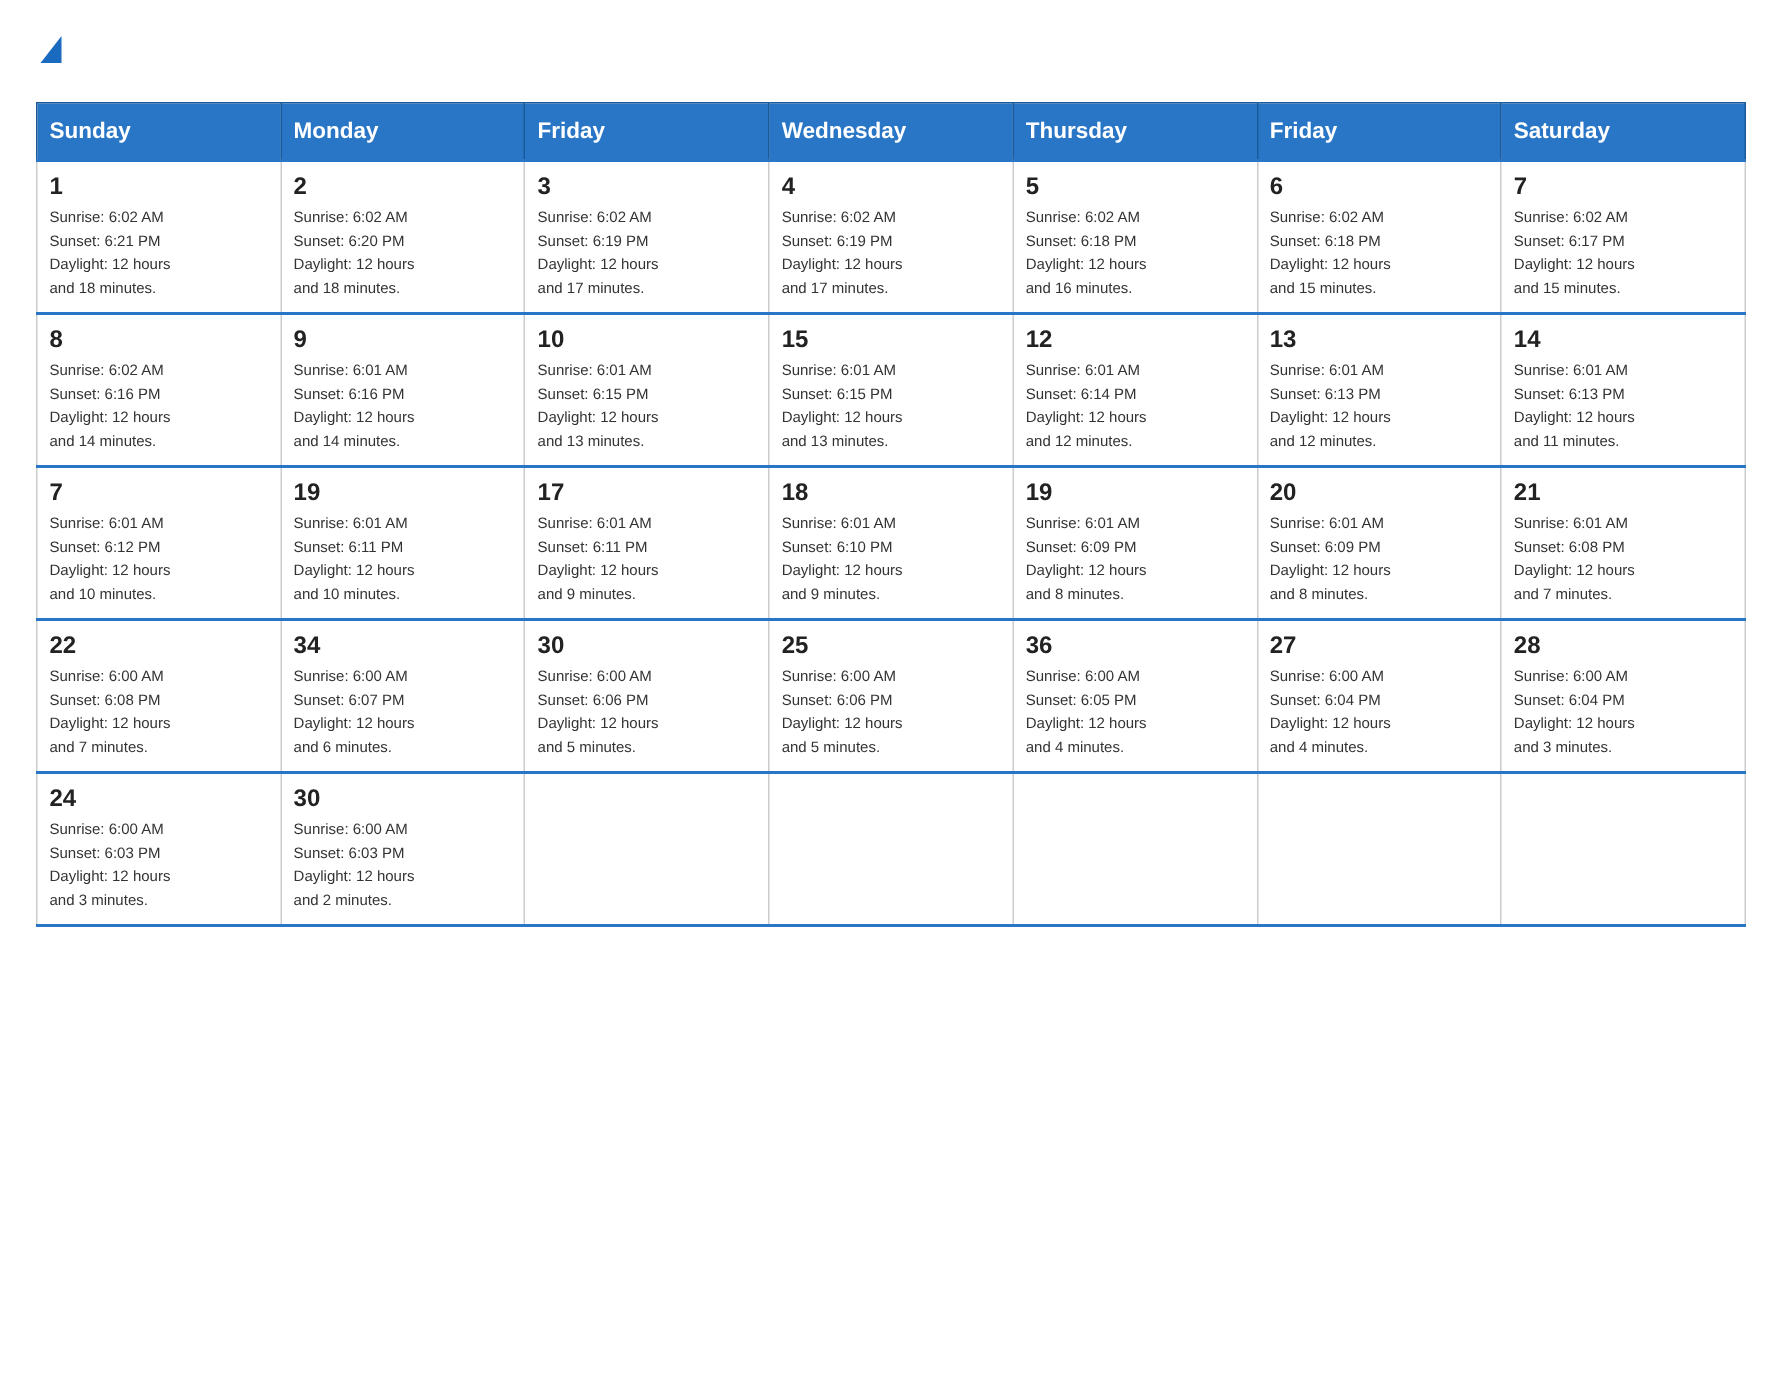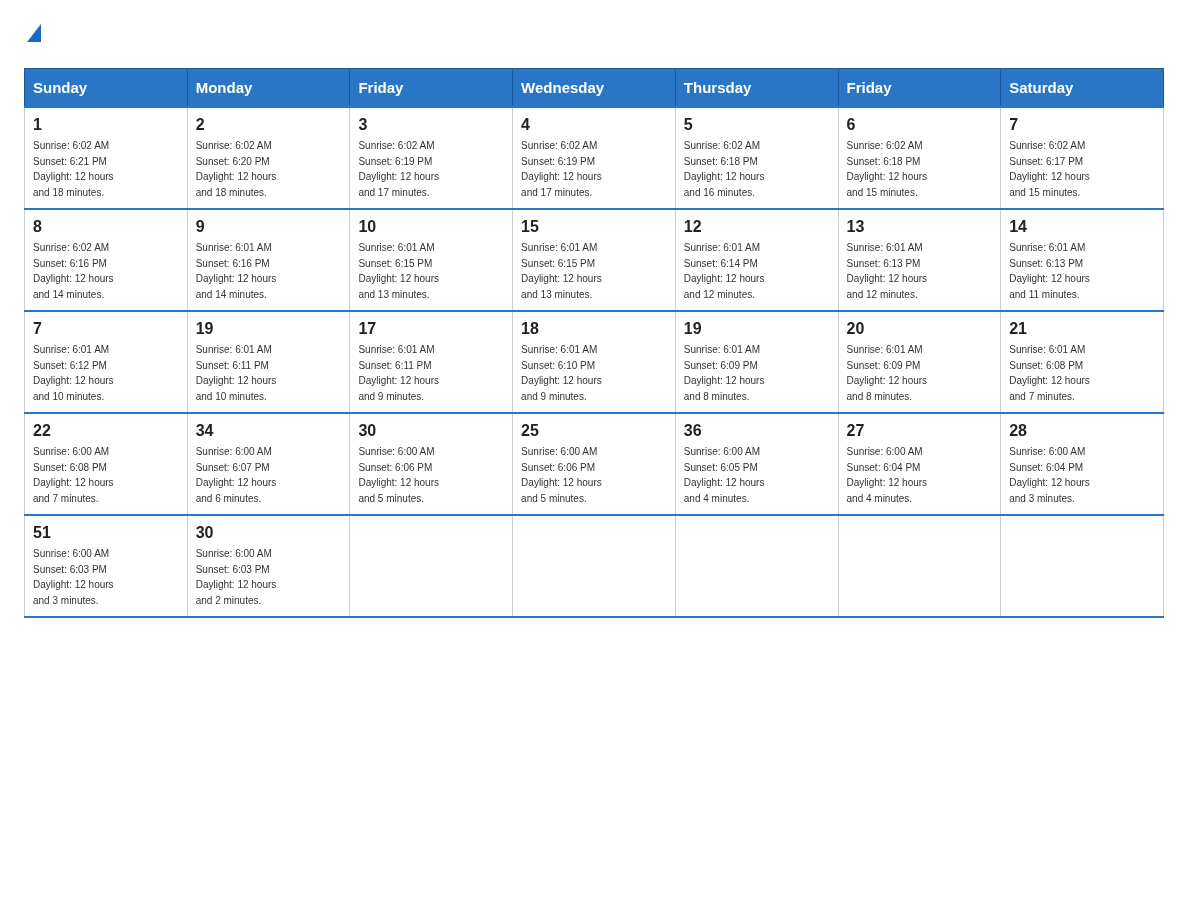--- a/index.html
+++ b/index.html
@@ -243,21 +243,21 @@
           <span class="day-num">27</span>
           <div class="day-info">Sunrise: 6:00 AM<br>Sunset: 6:04 PM<br>Daylight: 12 hours<br>and 4 minutes.</div>
         </td>
         <td>
           <span class="day-num">28</span>
           <div class="day-info">Sunrise: 6:00 AM<br>Sunset: 6:04 PM<br>Daylight: 12 hours<br>and 3 minutes.</div>
         </td>
       </tr>
       <tr>
         <td>
-          <span class="day-num">51</span>
+          <span class="day-num">24</span>
           <div class="day-info">Sunrise: 6:00 AM<br>Sunset: 6:03 PM<br>Daylight: 12 hours<br>and 3 minutes.</div>
         </td>
         <td>
           <span class="day-num">30</span>
           <div class="day-info">Sunrise: 6:00 AM<br>Sunset: 6:03 PM<br>Daylight: 12 hours<br>and 2 minutes.</div>
         </td>
         <td class="empty-cell"></td>
         <td class="empty-cell"></td>
         <td class="empty-cell"></td>
         <td class="empty-cell"></td>

